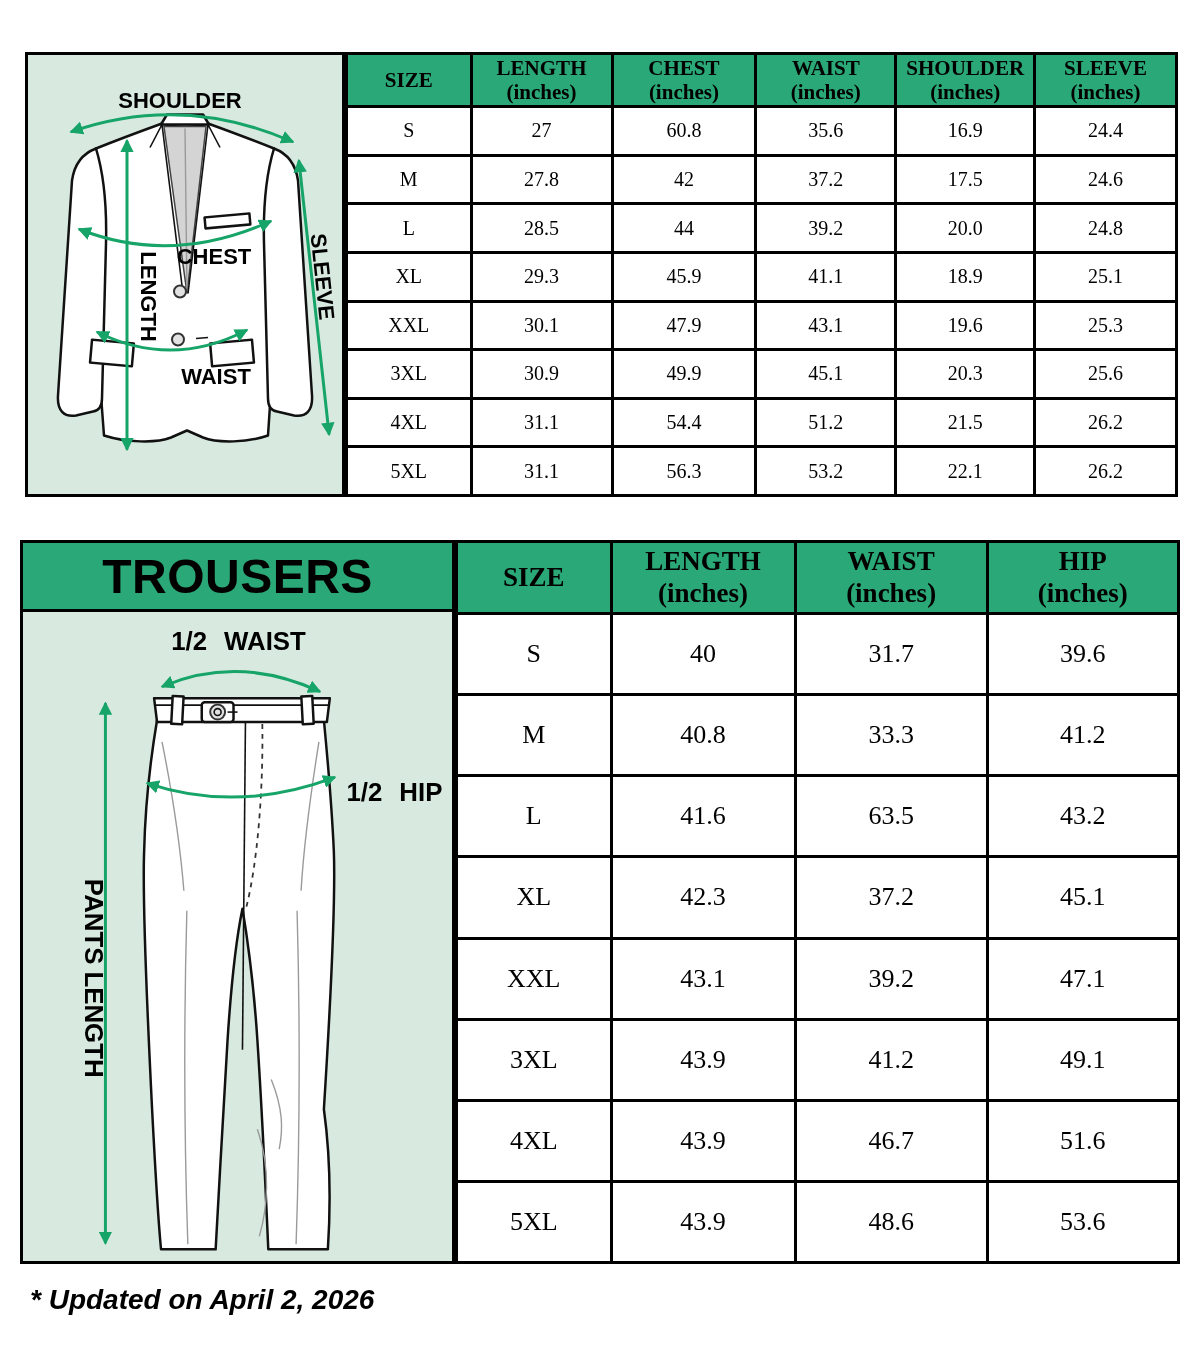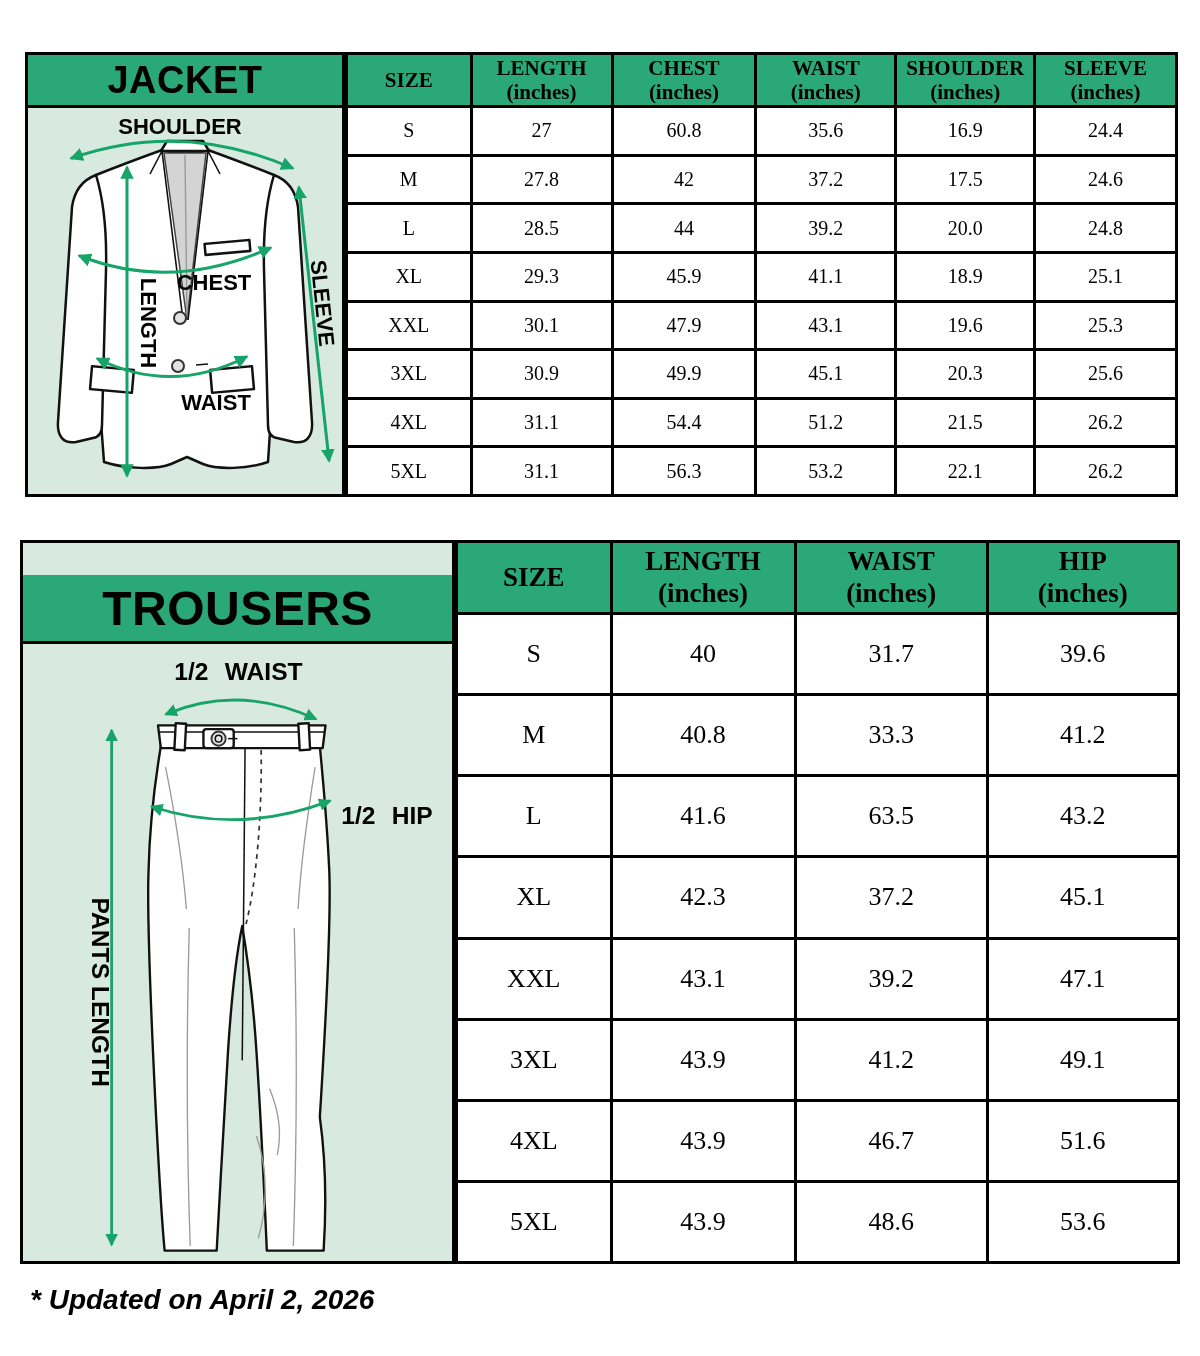--- a/index.html
+++ b/index.html
@@ -30,21 +30,21 @@
   }
   .jacket-section .panel{width:320px;}
   .trousers-section .panel{width:435px;}
   .panel-header{
     background:var(--header-green);
     border-bottom:3px solid var(--ink);
     display:flex;align-items:center;justify-content:center;
     font-weight:bold;letter-spacing:.5px;
   }
   .jacket-section .panel-header{height:53px;font-size:38px;}
-  .trousers-section .panel-header{height:69px;font-size:48px;margin-top:32px;}
+  .trousers-section .panel-header{height:69px;font-size:48px;}
   .panel-body{flex:1;position:relative;overflow:hidden;}
   .panel-body svg{position:absolute;inset:0;width:100%;height:100%;}
 
   table.size-table{
     flex:1;border-collapse:collapse;table-layout:fixed;
     height:100%;background:#ffffff;font-family:Liberation Serif, serif;
   }
   table.size-table th,table.size-table td{
     border:3px solid var(--ink);
     text-align:center;vertical-align:middle;
@@ -74,21 +74,20 @@
     position:absolute;left:30px;top:1284px;
     font-size:28px;font-weight:bold;font-style:italic;
   }
 </style>
 </head>
 <body>
 
 <section class="chart-section jacket-section">
 
   <div class="panel">
-    <div class="panel-header">JACKET</div>
     <div class="panel-body">
       <svg viewBox="0 0 314 386" aria-hidden="true">
         <defs>
           <marker id="ahJ" viewBox="0 0 10 10" refX="8" refY="5" markerWidth="4.5" markerHeight="4.5" orient="auto-start-reverse">
             <path d="M0,0 L10,5 L0,10 Z" class="ah"></path>
           </marker>
         </defs>
 
         <path class="ln" d="M134,42 C112,50 88,59 68,67 C60,88 57,108 59,128 L76,354 C98,361 128,362 143,356 L159,349 L175,356 C190,362 220,361 240,354 L255,128 C257,108 254,88 246,67 C226,59 202,50 180,42 C164,47 150,47 134,42 Z"></path>
 

